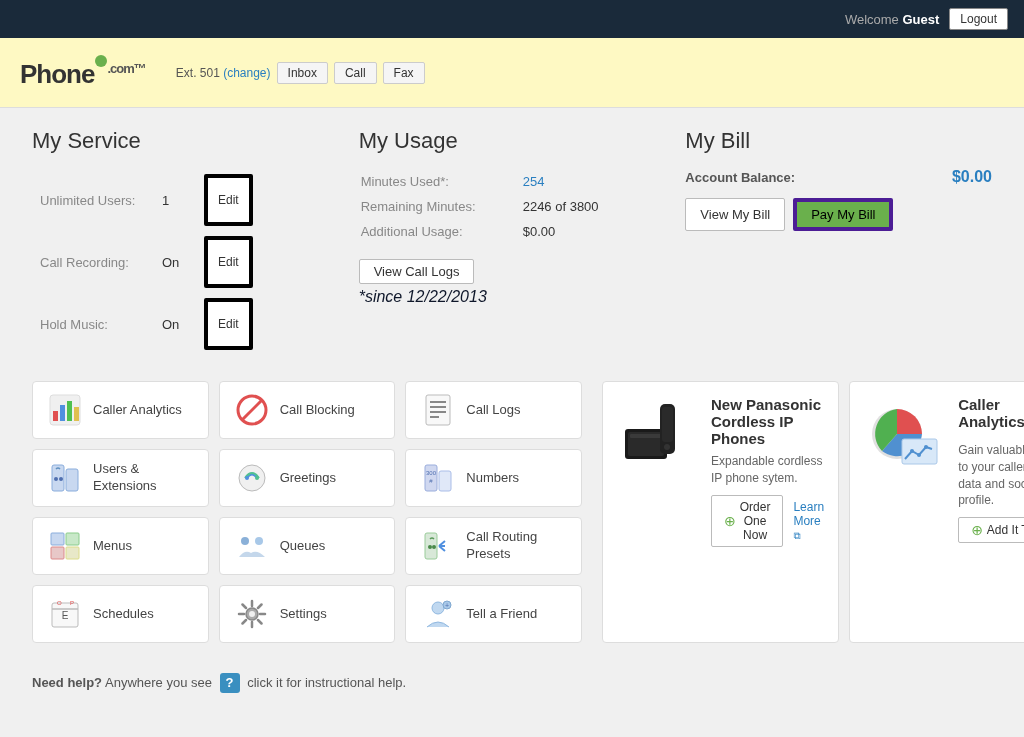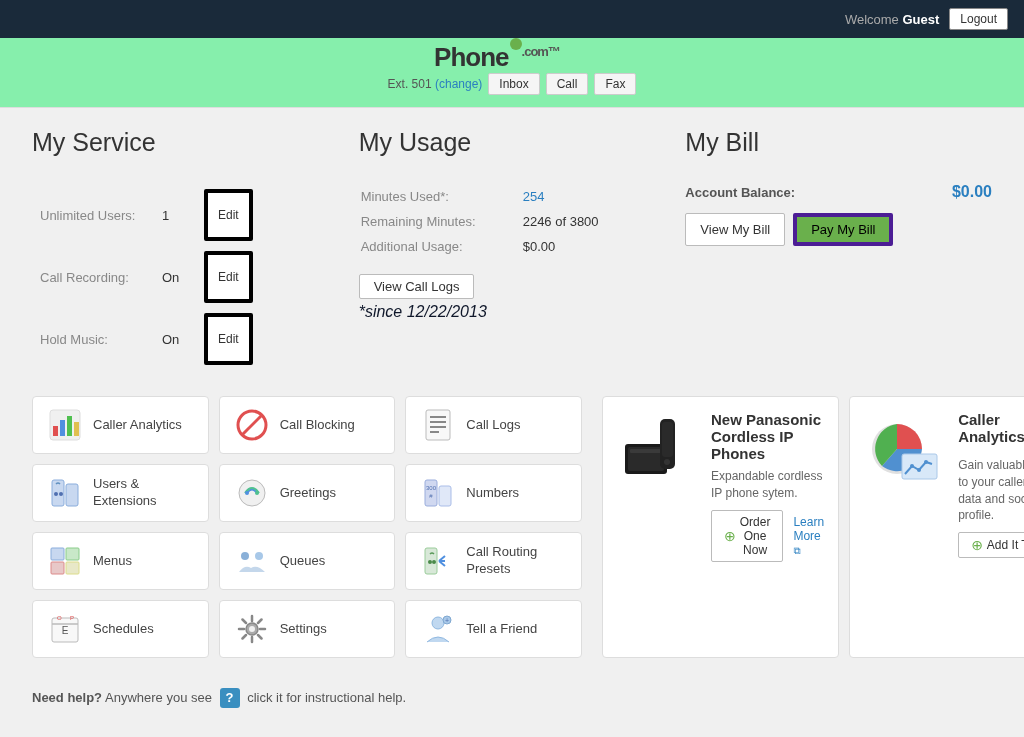--- a/index.html
+++ b/index.html
@@ -22,27 +22,26 @@
       color: #333;
       border: 1px solid #888;
       padding: 3px 10px;
       cursor: pointer;
       font-size: 12px;
       border-radius: 2px;
     }
 
     
     .header {
-      background: #86efac;
+      background: #fef9c3;
       border-bottom: 1px solid #ddd;
-      padding: 0 20px;
+      padding: 11px 20px;
       display: flex;
       align-items: center;
       height: 70px;
-      flex-direction: column;
     }
     .logo-area {
       display: flex;
       align-items: center;
       margin-right: 30px;
     }
     .logo-text {
       font-size: 26px;
       font-weight: bold;
       color: #333;
@@ -100,24 +99,24 @@
       display: flex;
       gap: 20px;
       margin-bottom: 25px;
     }
 
     .section-box {
       flex: 1;
     }
 
     .section-title {
-      font-size: 25px;
+      font-size: 22px;
       font-weight: normal;
       color: #333;
-      margin-bottom: 26px;
+      margin-bottom: 14px;
     }
 
     .service-table { width: 100%; }
     .service-table td { padding: 4px 6px; font-size: 13px; color: #555; }
     .service-table .label { color: #888; width: 120px; }
     .service-table .value { color: #333; width: 40px; }
     .edit-btn {
       background: #fff;
       border: 4px solid #000000;
       padding: 15px 10px;

